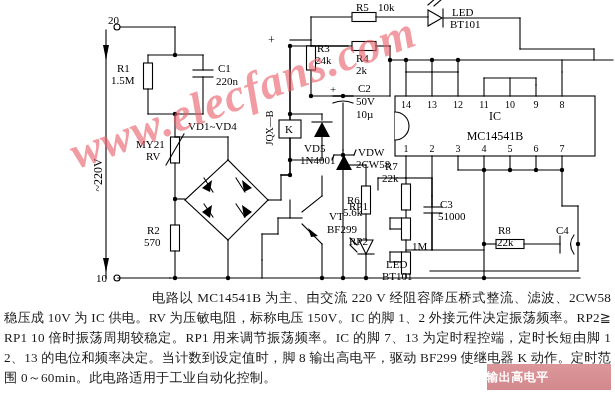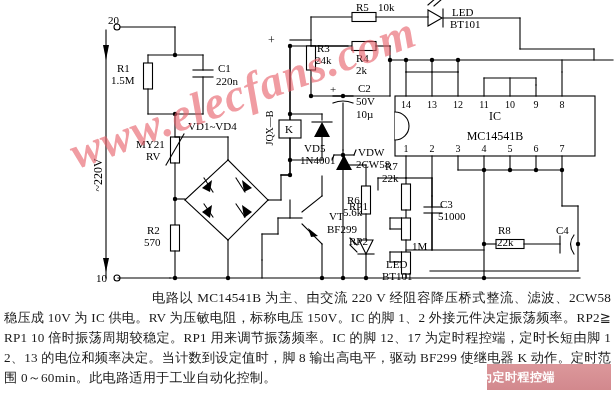--- a/index.html
+++ b/index.html
@@ -414,21 +414,21 @@
       <text x="536" y="152" text-anchor="middle" font-size="10">6</text>
       <text x="562" y="152" text-anchor="middle" font-size="10">7</text>
     </g>
   </svg>
 
   <div class="wm-diag">
     <span class="wm-line1">www.elecfans.com</span>
   </div>
 
   <div id="body-text">
-    <p>电路以 MC14541B 为主、由交流 220 V 经阻容降压桥式整流、滤波、2CW58 稳压成 10V 为 IC 供电。RV 为压敏电阻，标称电压 150V。IC 的脚 1、2 外接元件决定振荡频率。RP2≧RP1 10 倍时振荡周期较稳定。RP1 用来调节振荡频率。IC 的脚 12、17 为定时程控端，定时长短由脚 12、13 的电位和频率决定。当计数到设定值时，脚 8 输出高电平，驱动 BF299 使继电器 K 动作。定时范围 0～60min。此电路适用于工业自动化控制。</p>
+    <p>电路以 MC14541B 为主、由交流 220 V 经阻容降压桥式整流、滤波、2CW58 稳压成 10V 为 IC 供电。RV 为压敏电阻，标称电压 150V。IC 的脚 1、2 外接元件决定振荡频率。RP2≧RP1 10 倍时振荡周期较稳定。RP1 用来调节振荡频率。IC 的脚 7、13 为定时程控端，定时长短由脚 12、13 的电位和频率决定。当计数到设定值时，脚 8 输出高电平，驱动 BF299 使继电器 K 动作。定时范围 0～60min。此电路适用于工业自动化控制。</p>
   </div>
 
   <div class="wm-badge">
-    <span class="cn">为定时程控端</span>
+    <span class="cn">输出高电平</span>
     <span class="en">Elecfans.com</span>
   </div>
 
 </div>
 
 </body></html>

